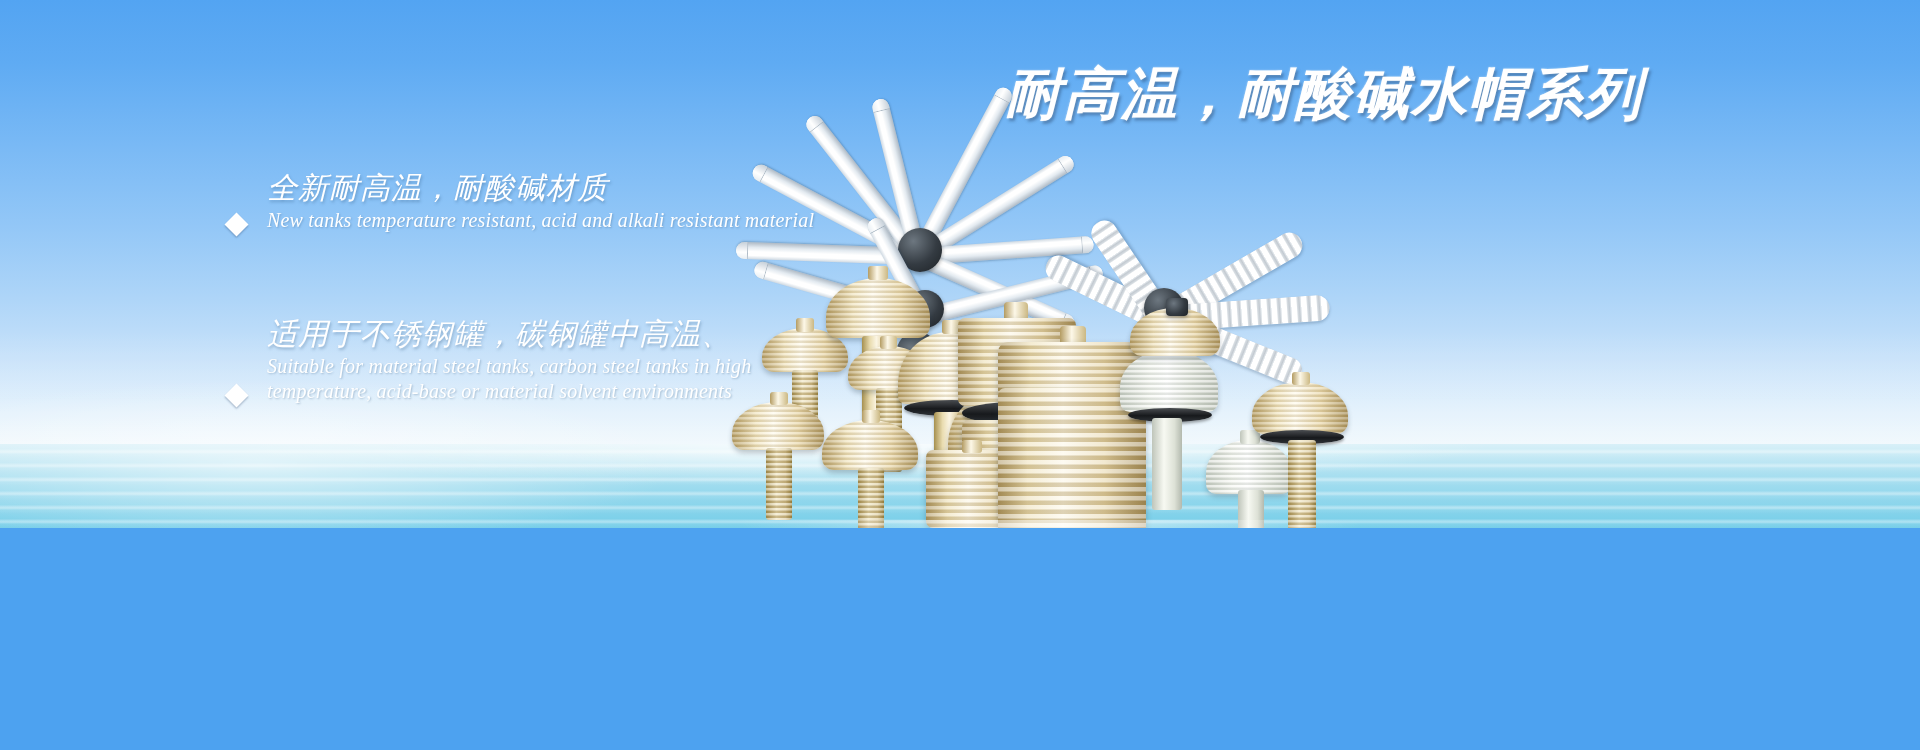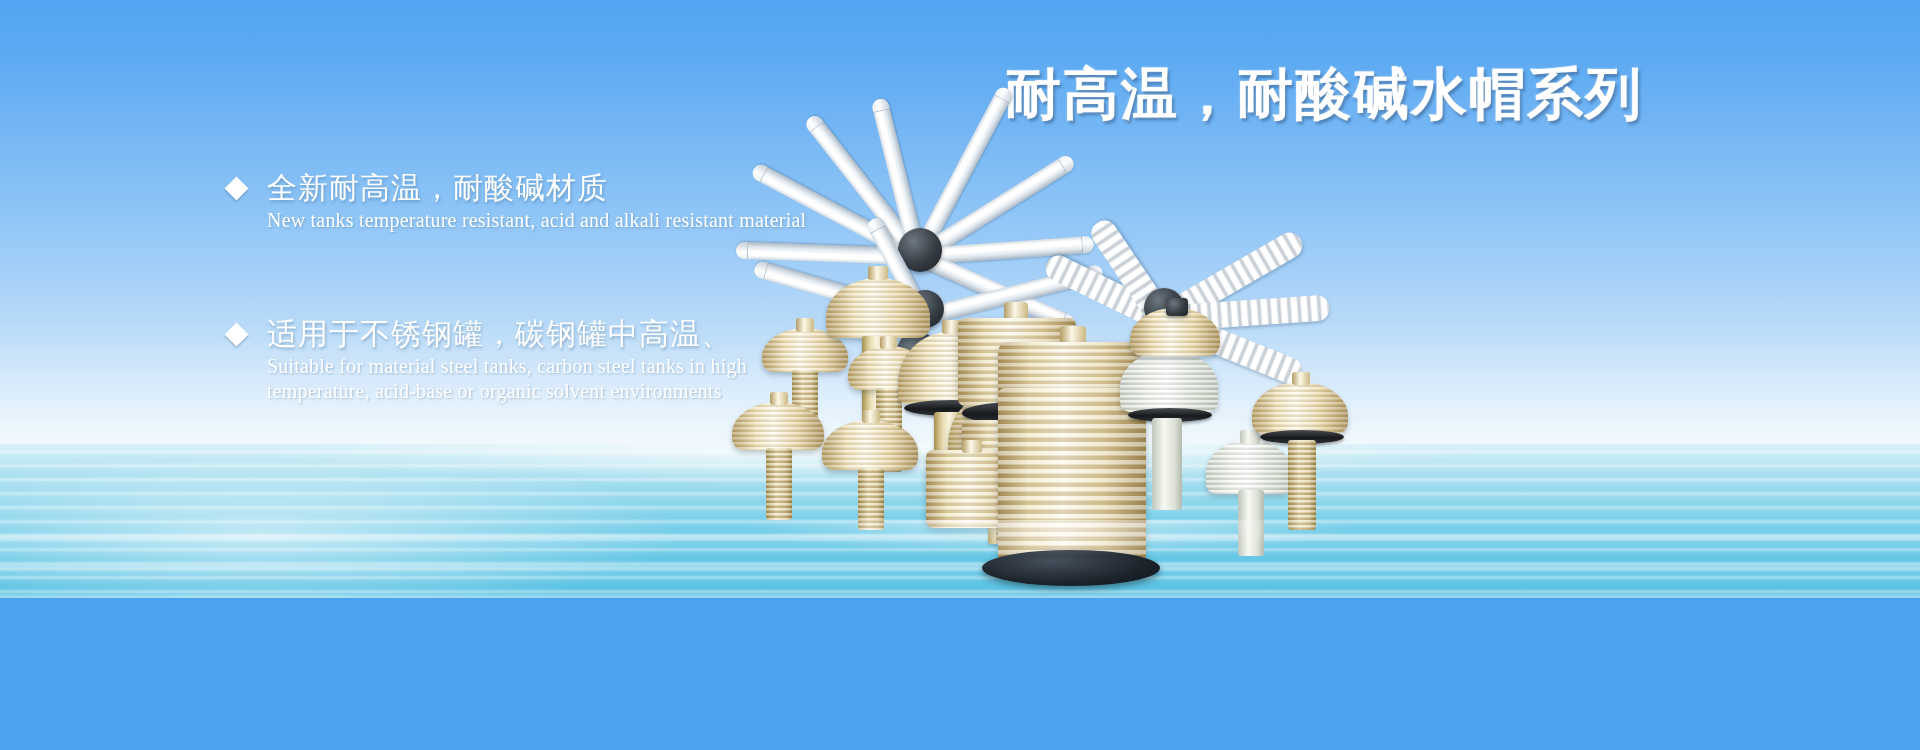--- a/index.html
+++ b/index.html
@@ -3,21 +3,21 @@
 <meta charset="utf-8">
 <title>Banner</title>
 <style>
   html,body{margin:0;padding:0;}
   body{
     width:1920px;height:750px;overflow:hidden;
     font-family:"Liberation Sans", sans-serif;
     background:#4da2f0;
   }
   #banner{
-    position:relative;width:1920px;height:598px;overflow:hidden;
+    position:relative;width:1920px;height:528px;overflow:hidden;font-style:italic;
   }
 
   
   .sky{
     position:absolute;left:0;top:0;width:1920px;height:452px;
     background:linear-gradient(to bottom,
       #53a4f2 0%,
       #5fabf3 14%,
       #79b9f5 32%,
       #93c7f7 50%,
@@ -83,21 +83,21 @@
   
   .title{
     position:absolute;left:1005px;top:62px;
     font-size:56px;line-height:1.15;font-weight:bold;letter-spacing:2px;
     color:#ffffff;
     text-shadow:2px 3px 3px rgba(40,70,110,.45), 0 0 2px rgba(255,255,255,.6);
     white-space:nowrap;
   }
 
   
-  .bullet{position:absolute;display:flex;align-items:flex-start;}
+  .bullet{position:absolute;display:flex;align-items:flex-end;}
   .bullet-1{left:228px;top:168px;}
   .bullet-2{left:228px;top:314px;}
 
   .diamond{
     width:17px;height:17px;background:#ffffff;
     transform:rotate(45deg);
     margin-top:12px;margin-right:22px;flex:0 0 auto;
     box-shadow:1px 1px 2px rgba(40,70,110,.35);
   }
   .btext{display:block;}
@@ -236,21 +236,21 @@
       <div class="cn">全新耐高温，耐酸碱材质</div>
       <div class="en">New tanks temperature resistant, acid and alkali resistant material</div>
     </div>
   </div>
 
   <div class="bullet bullet-2">
     <div class="diamond"></div>
     <div class="btext">
       <div class="cn">适用于不锈钢罐，碳钢罐中高温、</div>
       <div class="en">Suitable for material steel tanks, carbon steel tanks in high</div>
-      <div class="en">temperature, acid-base or organic solvent environments</div>
+      <div class="en">temperature, acid-base or material solvent environments</div>
     </div>
   </div>
 
   <div class="products">
 
     <div>
       <div class="arm" style="left:218px;top:128px;width:190px;transform:rotate(-62deg);"></div>
       <div class="arm" style="left:218px;top:128px;width:182px;transform:rotate(-32deg);"></div>
       <div class="arm" style="left:218px;top:128px;width:176px;transform:rotate(-4deg);"></div>
       <div class="arm" style="left:218px;top:128px;width:170px;transform:rotate(24deg);"></div>

